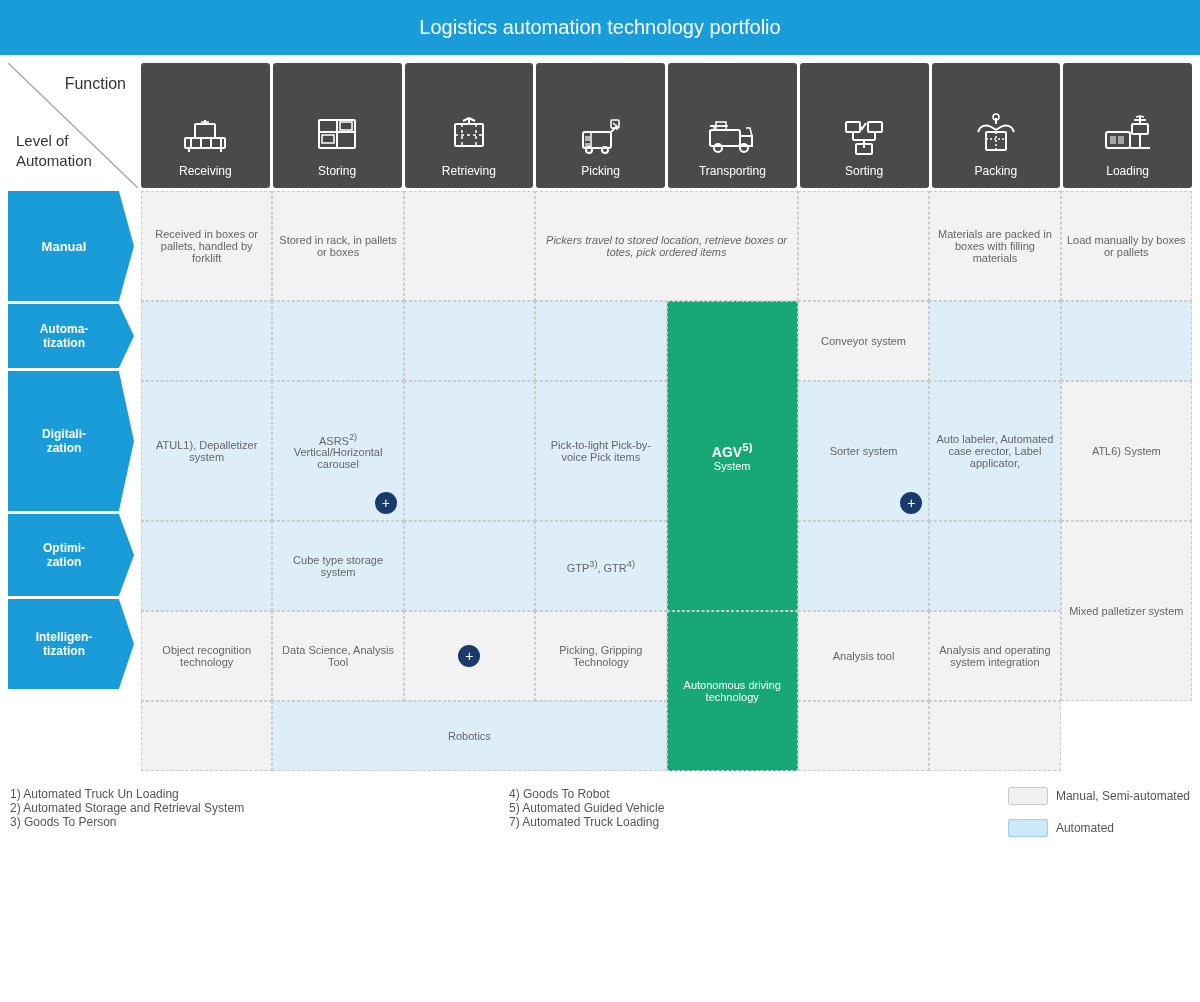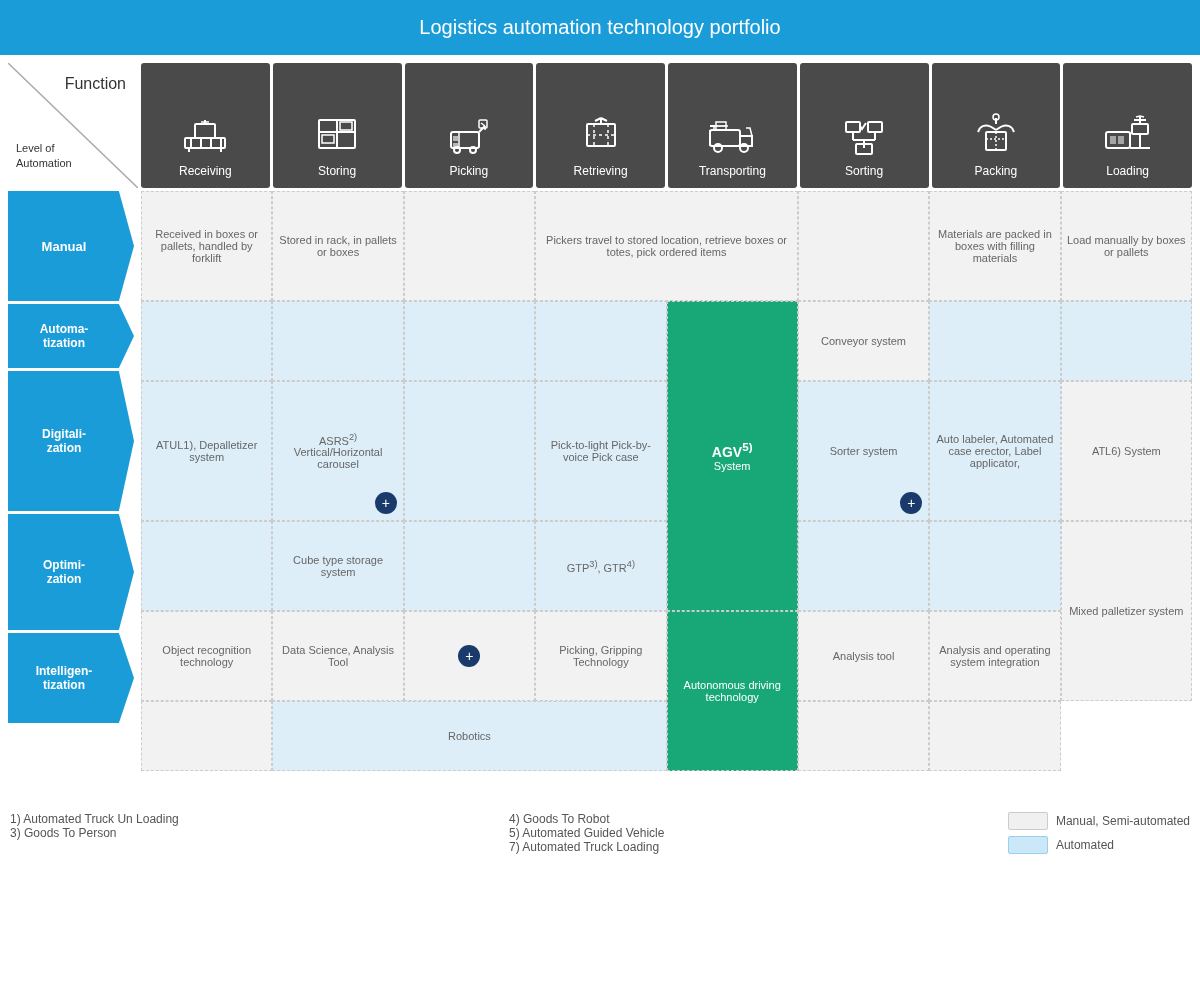--- a/index.html
+++ b/index.html
@@ -17,21 +17,21 @@
     
     .footer {
       display: flex;
       margin-top: 16px;
       padding: 0 10px 10px;
       gap: 20px;
       font-size: 12px;
       color: #555;
     }
     .footer-col { flex: 1; }
-    .footer-legend { display: flex; flex-direction: column; gap: 6px; }
+    .footer-legend { display: flex; flex-direction: column; gap: 14px; }
     .legend-item { display: flex; align-items: center; gap: 8px; }
     .legend-box { width: 40px; height: 18px; border-radius: 2px; }
     .legend-manual { background: #f0f0f0; border: 1px solid #ccc; }
     .legend-auto { background: #cce8f8; border: 1px solid #99d0ef; }
 
     .diag-header {
       width: 130px;
       height: 125px;
       position: relative;
       flex-shrink: 0;
@@ -115,21 +115,21 @@
 
 <div style="display:flex; flex-direction:column; padding:8px 8px 0 8px;">
 
   <div style="display:flex; gap:3px;">
 
     <div class="diag-header" style="width:130px; flex-shrink:0;">
       <svg width="130" height="125">
         <line x1="0" y1="0" x2="130" y2="125" stroke="#aaa" stroke-width="1.5"></line>
       </svg>
       <span style="position:absolute; top:12px; right:12px; font-size:16px; color:#333;">Function</span>
-      <span style="position:absolute; bottom:18px; left:8px; font-size:11px; color:#333; line-height:1.3;">Level of<br>Automation</span>
+      <span style="position:absolute; bottom:18px; left:8px; font-size:15px; color:#333; line-height:1.3;">Level of<br>Automation</span>
     </div>
 
     <div style="flex:1; display:grid; grid-template-columns:repeat(8,1fr); gap:3px;">
 
       <div class="func-hdr">
         <svg width="48" height="48" viewBox="0 0 48 48" fill="none">
           <rect x="4" y="28" width="40" height="10" rx="1" stroke="white" stroke-width="2" fill="none"></rect>
           <line x1="10" y1="28" x2="10" y2="38" stroke="white" stroke-width="2"></line>
           <line x1="20" y1="28" x2="20" y2="38" stroke="white" stroke-width="2"></line>
           <line x1="30" y1="28" x2="30" y2="38" stroke="white" stroke-width="2"></line>
@@ -149,45 +149,45 @@
           <line x1="6" y1="22" x2="42" y2="22" stroke="white" stroke-width="2"></line>
           <line x1="24" y1="10" x2="24" y2="38" stroke="white" stroke-width="2"></line>
           <rect x="9" y="25" width="12" height="8" stroke="white" stroke-width="1.5" fill="none"></rect>
           <rect x="27" y="12" width="12" height="8" stroke="white" stroke-width="1.5" fill="none"></rect>
         </svg>
         <span>Storing</span>
       </div>
 
       <div class="func-hdr">
         <svg width="48" height="48" viewBox="0 0 48 48" fill="none">
+          <rect x="10" y="14" width="28" height="22" rx="1" stroke="white" stroke-width="2" fill="none"></rect>
+          <line x1="24" y1="8" x2="24" y2="14" stroke="white" stroke-width="2"></line>
+          <line x1="18" y1="11" x2="24" y2="8" stroke="white" stroke-width="2"></line>
+          <line x1="30" y1="11" x2="24" y2="8" stroke="white" stroke-width="2"></line>
+          <line x1="17" y1="14" x2="17" y2="36" stroke="white" stroke-width="1.5" stroke-dasharray="3,3"></line>
+          <line x1="31" y1="14" x2="31" y2="36" stroke="white" stroke-width="1.5" stroke-dasharray="3,3"></line>
+          <line x1="10" y1="25" x2="38" y2="25" stroke="white" stroke-width="1.5" stroke-dasharray="3,3"></line>
+        </svg>
+        <span>Retrieving</span>
+      </div>
+
+      <div class="func-hdr">
+        <svg width="48" height="48" viewBox="0 0 48 48" fill="none">
           <rect x="6" y="22" width="28" height="16" rx="2" stroke="white" stroke-width="2" fill="none"></rect>
           <line x1="14" y1="22" x2="14" y2="38" stroke="white" stroke-width="1.5"></line>
           <rect x="8" y="26" width="5" height="5" fill="white" opacity="0.6"></rect>
           <rect x="8" y="33" width="5" height="4" fill="white" opacity="0.6"></rect>
           <circle cx="12" cy="40" r="3" stroke="white" stroke-width="2" fill="none"></circle>
           <circle cx="28" cy="40" r="3" stroke="white" stroke-width="2" fill="none"></circle>
           <line x1="34" y1="22" x2="40" y2="16" stroke="white" stroke-width="2"></line>
           <line x1="36" y1="13" x2="40" y2="16" stroke="white" stroke-width="1.5"></line>
           <line x1="40" y1="16" x2="40" y2="20" stroke="white" stroke-width="1.5"></line>
           <rect x="34" y="10" width="8" height="8" rx="1" stroke="white" stroke-width="1.5" fill="none"></rect>
         </svg>
         <span>Picking</span>
-      </div>
-
-      <div class="func-hdr">
-        <svg width="48" height="48" viewBox="0 0 48 48" fill="none">
-          <rect x="10" y="14" width="28" height="22" rx="1" stroke="white" stroke-width="2" fill="none"></rect>
-          <line x1="24" y1="8" x2="24" y2="14" stroke="white" stroke-width="2"></line>
-          <line x1="18" y1="11" x2="24" y2="8" stroke="white" stroke-width="2"></line>
-          <line x1="30" y1="11" x2="24" y2="8" stroke="white" stroke-width="2"></line>
-          <line x1="17" y1="14" x2="17" y2="36" stroke="white" stroke-width="1.5" stroke-dasharray="3,3"></line>
-          <line x1="31" y1="14" x2="31" y2="36" stroke="white" stroke-width="1.5" stroke-dasharray="3,3"></line>
-          <line x1="10" y1="25" x2="38" y2="25" stroke="white" stroke-width="1.5" stroke-dasharray="3,3"></line>
-        </svg>
-        <span>Retrieving</span>
       </div>
 
       <div class="func-hdr">
         <svg width="48" height="48" viewBox="0 0 48 48" fill="none">
           <rect x="2" y="20" width="30" height="16" rx="2" stroke="white" stroke-width="2" fill="none"></rect>
           <polygon points="32,26 44,26 44,36 32,36" stroke="white" stroke-width="2" fill="none"></polygon>
           <circle cx="10" cy="38" r="4" stroke="white" stroke-width="2" fill="none"></circle>
           <circle cx="36" cy="38" r="4" stroke="white" stroke-width="2" fill="none"></circle>
           <path d="M6 20 L6 16 L20 16" stroke="white" stroke-width="1.5" fill="none"></path>
           <rect x="8" y="12" width="10" height="8" stroke="white" stroke-width="1.5" fill="none"></rect>
@@ -254,42 +254,42 @@
 
       <div class="arrow-label" style="height:110px;">
         <span>Manual</span>
       </div>
       <div class="arrow-label" style="height:64px;">
         <span style="font-size:12px;">Automa-<br>tization</span>
       </div>
       <div class="arrow-label" style="height:140px;">
         <span style="font-size:12px;">Digitali-<br>zation</span>
       </div>
-      <div class="arrow-label" style="height:116px;">
+      <div class="arrow-label" style="height:82px;">
         <span style="font-size:12px;">Optimi-<br>zation</span>
       </div>
       <div class="arrow-label" style="height:90px;">
         <span style="font-size:12px;">Intelligen-<br>tization</span>
       </div>
       <div style="height:70px;"></div>
     </div>
 
     <div style="flex:1; display:grid; grid-template-columns:repeat(8,1fr); grid-template-rows:110px 80px 140px 90px 90px 70px; gap:0;">
 
       <div class="dc bg-lgray" style="grid-row:1;grid-column:1;">
         <span>Received in boxes or pallets, handled by forklift</span>
       </div>
 
       <div class="dc bg-lgray" style="grid-row:1;grid-column:2;">
         <span>Stored in rack, in pallets or boxes</span>
       </div>
 
       <div class="dc bg-lgray" style="grid-row:1;grid-column:3;"></div>
 
-      <div class="dc bg-lgray" style="grid-row:1;grid-column:4/6;">
+      <div class="dc bg-lgray" style="grid-row:1;grid-column:4/6;font-style:italic;">
         <span>Pickers  travel to stored location, retrieve boxes or totes, pick ordered items</span>
       </div>
 
       <div class="dc bg-lgray" style="grid-row:1;grid-column:6;"></div>
 
       <div class="dc bg-lgray" style="grid-row:1;grid-column:7;">
         <span>Materials are packed in boxes with filling materials</span>
       </div>
 
       <div class="dc bg-lgray" style="grid-row:1;grid-column:8;">
@@ -317,21 +317,21 @@
 
       <div class="dc bg-vlblue" style="grid-row:3;grid-column:2;">
           <span>ASRS<sup>2)</sup><br>Vertical/Horizontal carousel</span>
           <div class="plus-circle">+</div>
         </div>
       <div class="dc bg-vlblue" style="grid-row:3;grid-column:3;"></div>
 
       <div class="dc bg-vlblue" style="grid-row:3;grid-column:4;">
         <span>Pick-to-light
 Pick-by-voice
-Pick case</span>
+Pick items</span>
       </div>
 
       <div class="dc bg-dteal" style="grid-row:2/5;grid-column:5;">
           <span style="font-size:14px;font-weight:bold;">AGV<sup>5)</sup></span>
           <span style="font-size:11px;">System</span>
         </div>
 
       <div class="dc bg-vlblue" style="grid-row:3;grid-column:6;">
           <span>Sorter system</span>
           <div class="plus-circle">+</div>
@@ -399,20 +399,21 @@
       <div class="dc bg-lgray" style="grid-row:6;grid-column:7;"></div>
 
     </div>
   </div>
 
 </div>
 
 <div class="footer">
   <div class="footer-col">
     <div>1) Automated Truck Un Loading</div>
+    <div>2) Automated Storage and Retrieval System</div>
     <div>3) Goods To Person</div>
   </div>
   <div class="footer-col">
     <div>4) Goods To Robot</div>
     <div>5) Automated Guided Vehicle</div>
     <div>7) Automated Truck Loading</div>
   </div>
   <div class="footer-legend">
     <div class="legend-item">
       <div class="legend-box legend-manual"></div>

